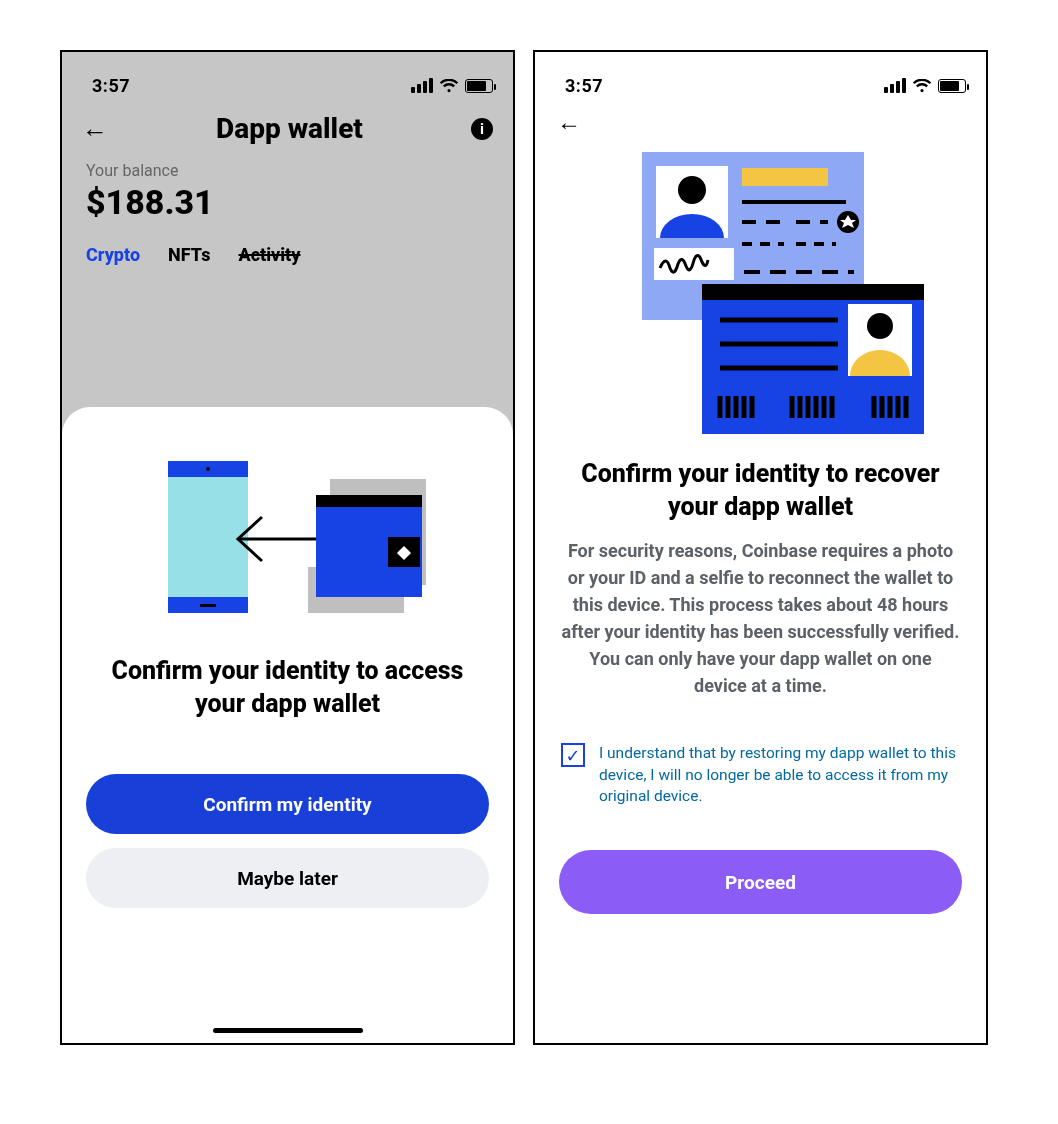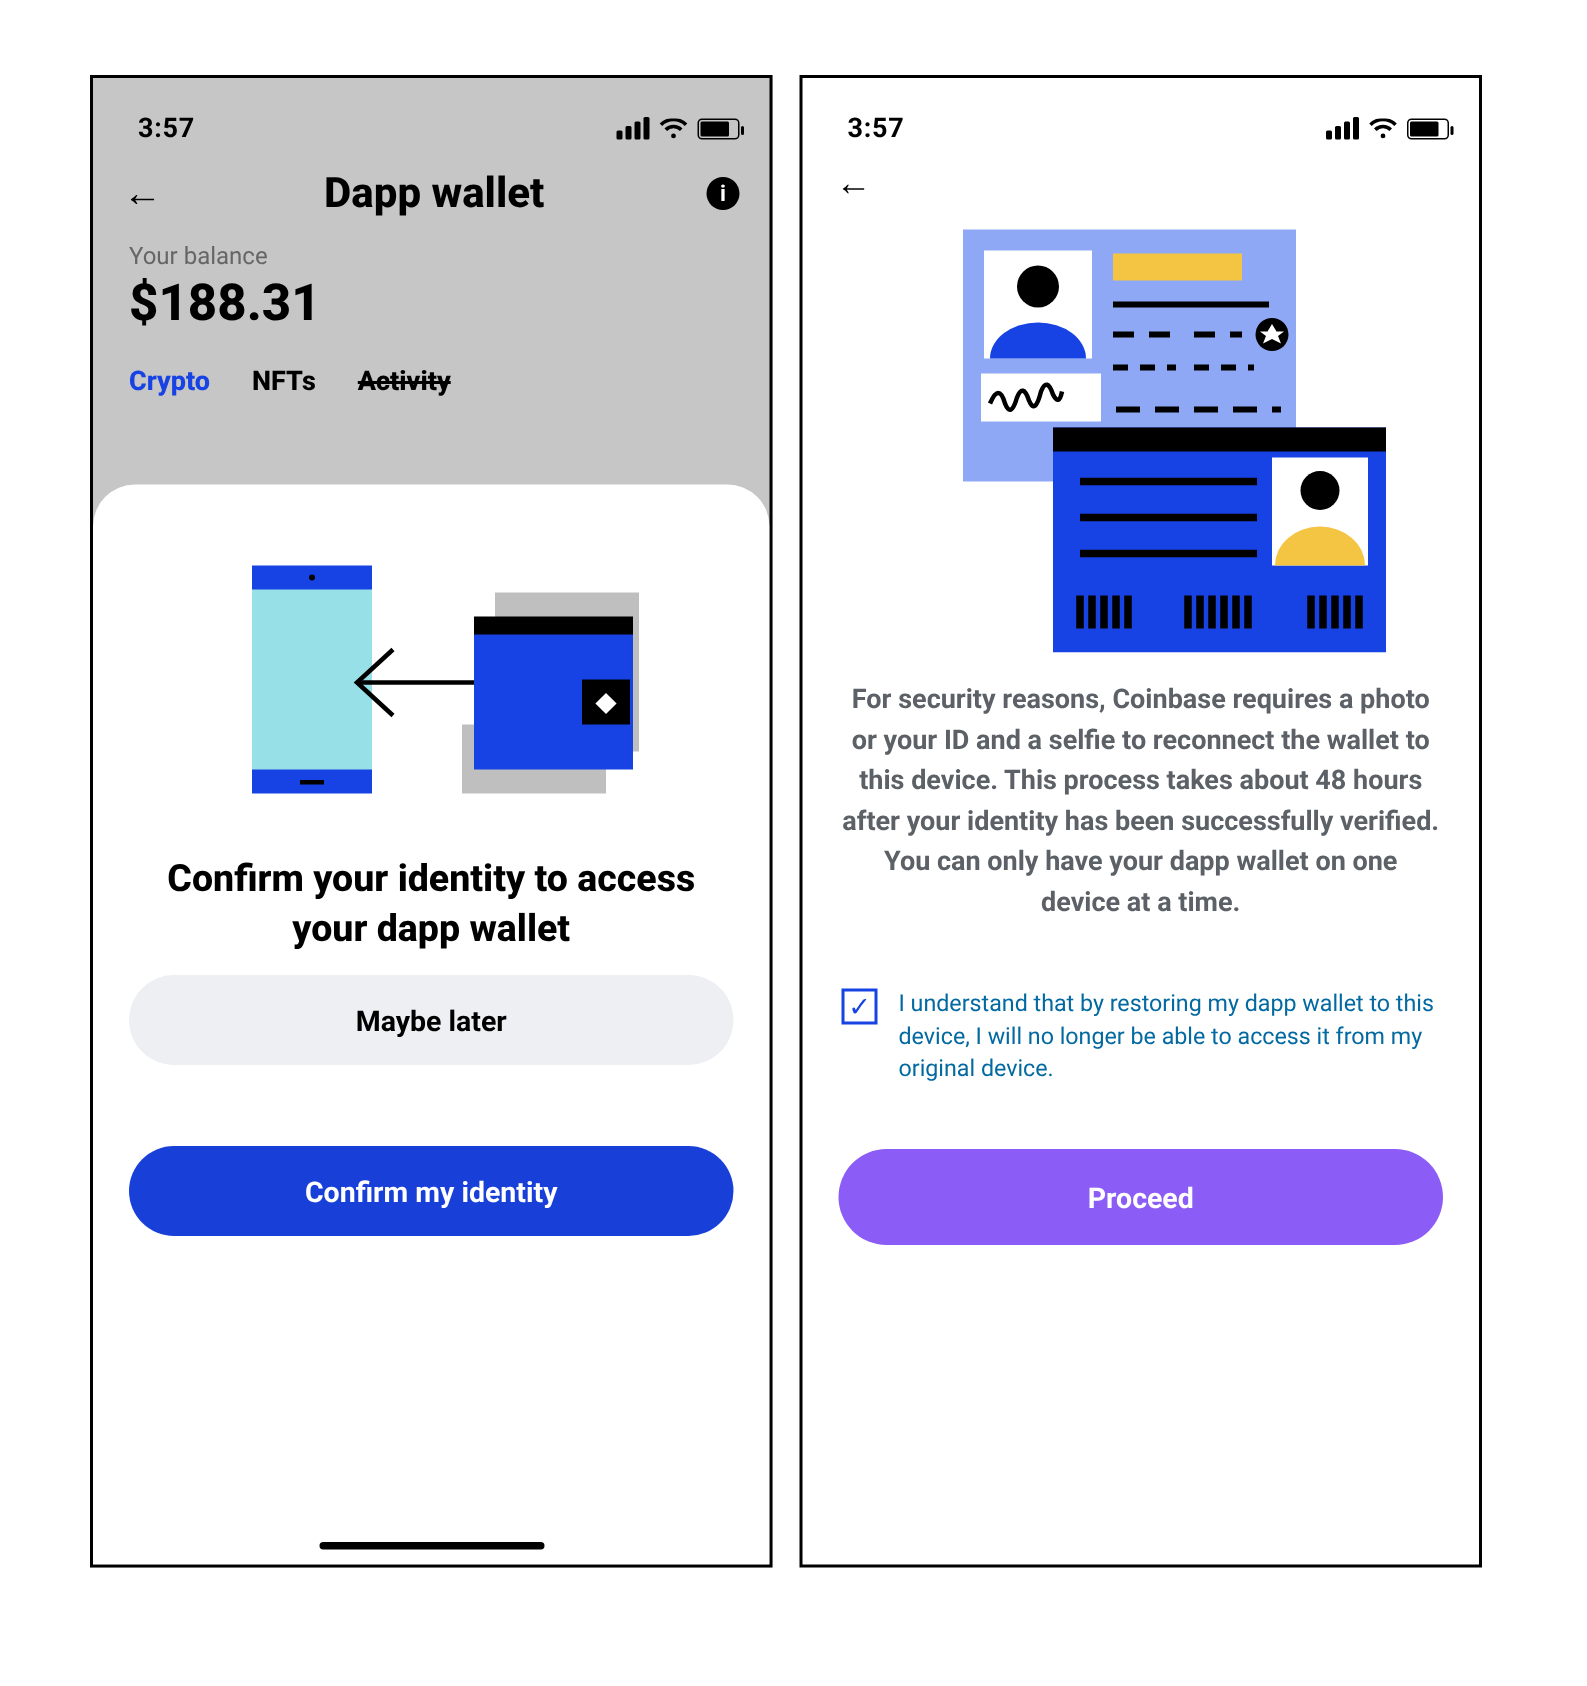--- a/index.html
+++ b/index.html
@@ -184,21 +184,21 @@
       <div class="balance-label">Your balance</div>
       <div class="balance-value">$188.31</div>
     </div>
 
     <div class="tabs">
       <span class="tab active">Crypto</span>
       <span class="tab">NFTs</span>
       <span class="tab struck">Activity</span>
     </div>
 
-    <div class="sheet" style="height:720px;">
+    <div class="sheet" style="height:636px;">
       <div class="illu">
         <svg width="300" height="190" viewBox="0 0 300 190">
 
           <rect x="30" y="22" width="80" height="152" fill="#1742e4"></rect>
           <rect x="30" y="38" width="80" height="120" fill="#98e0e8"></rect>
           <circle cx="70" cy="30" r="2" fill="#000"></circle>
           <rect x="62" y="165" width="16" height="3" fill="#000"></rect>
 
           <line x1="100" y1="100" x2="200" y2="100" stroke="#000" stroke-width="3"></line>
           <polyline points="124,78 100,100 124,122" fill="none" stroke="#000" stroke-width="3"></polyline>
@@ -208,22 +208,22 @@
 
           <rect x="178" y="56" width="106" height="20" fill="#000"></rect>
           <rect x="178" y="68" width="106" height="90" fill="#1742e4"></rect>
           <rect x="250" y="98" width="32" height="30" fill="#000"></rect>
           <rect x="261" y="109" width="10" height="10" fill="#fff" transform="rotate(45 266 114)"></rect>
         </svg>
       </div>
 
       <h2>Confirm your identity to access your dapp wallet</h2>
 
+      <div class="btn primary">Confirm my identity</div>
       <div class="btn secondary">Maybe later</div>
-      <div class="btn primary">Confirm my identity</div>
 
       <div class="home-ind"></div>
     </div>
   </div>
 
   <div class="phone right">
 
     <div class="statusbar">
       <span>3:57</span>
       <div class="status-icons">
@@ -297,20 +297,21 @@
           <g stroke="#000" stroke-width="5">
             <line x1="278" y1="252" x2="278" y2="274"></line>
             <line x1="286" y1="252" x2="286" y2="274"></line>
             <line x1="294" y1="252" x2="294" y2="274"></line>
             <line x1="302" y1="252" x2="302" y2="274"></line>
             <line x1="310" y1="252" x2="310" y2="274"></line>
           </g>
         </svg>
       </div>
 
+      <h2>Confirm your identity to recover your dapp wallet</h2>
       <p class="body">For security reasons, Coinbase requires a photo or your ID and a selfie to reconnect the wallet to this device. This process takes about 48 hours after your identity has been successfully verified. You can only have your dapp wallet on one device at a time.</p>
 
       <div class="checkrow">
         <div class="checkbox">✓</div>
         <div class="disc">I understand that by restoring my dapp wallet to this device, I will no longer be able to access it from my original device.</div>
       </div>
 
       <div class="proceed">Proceed</div>
     </div>
   </div>

